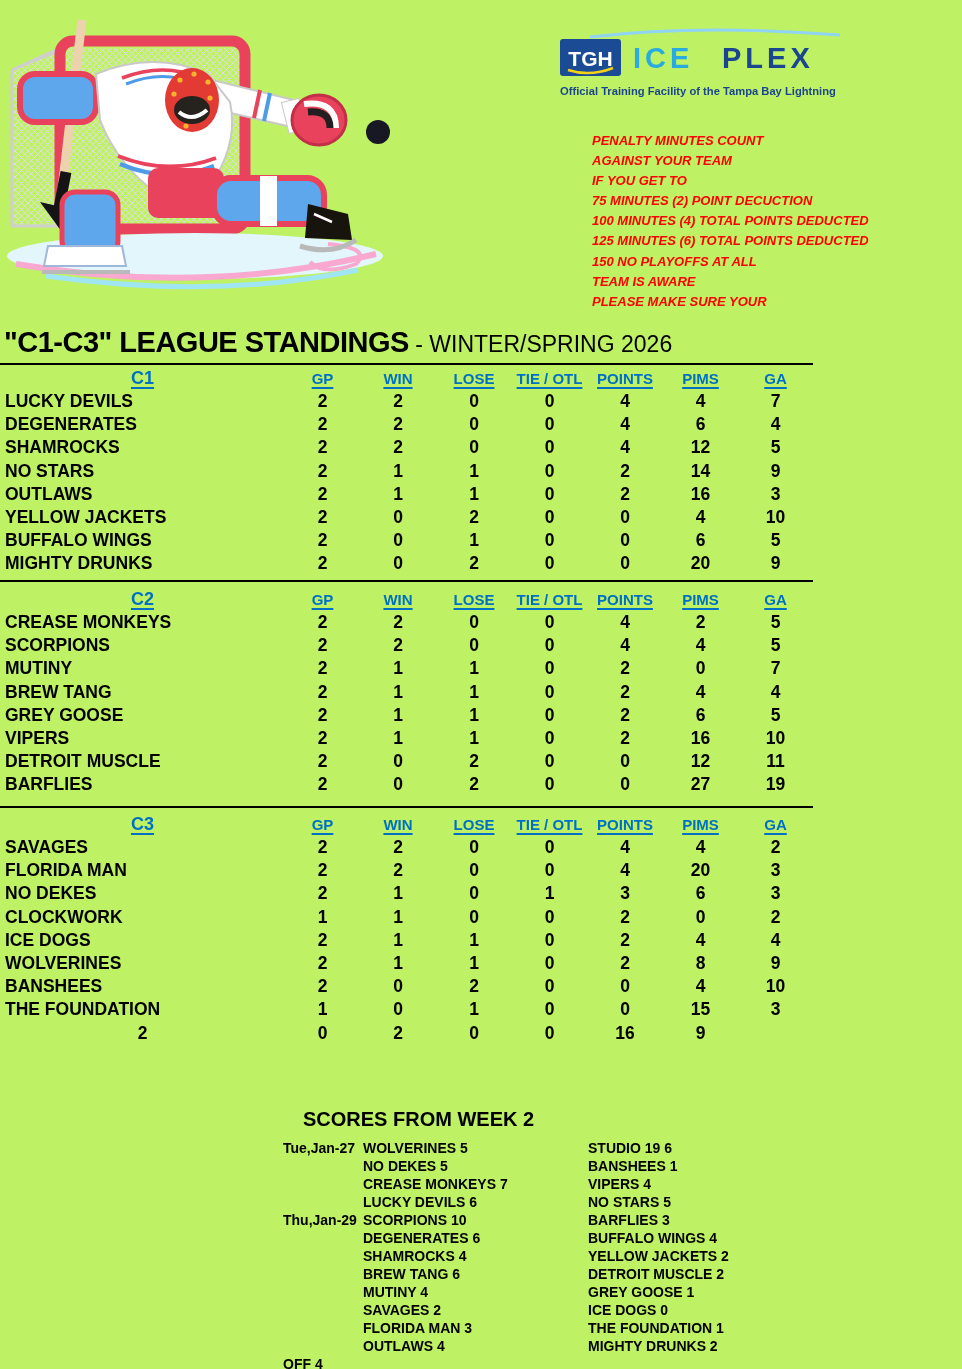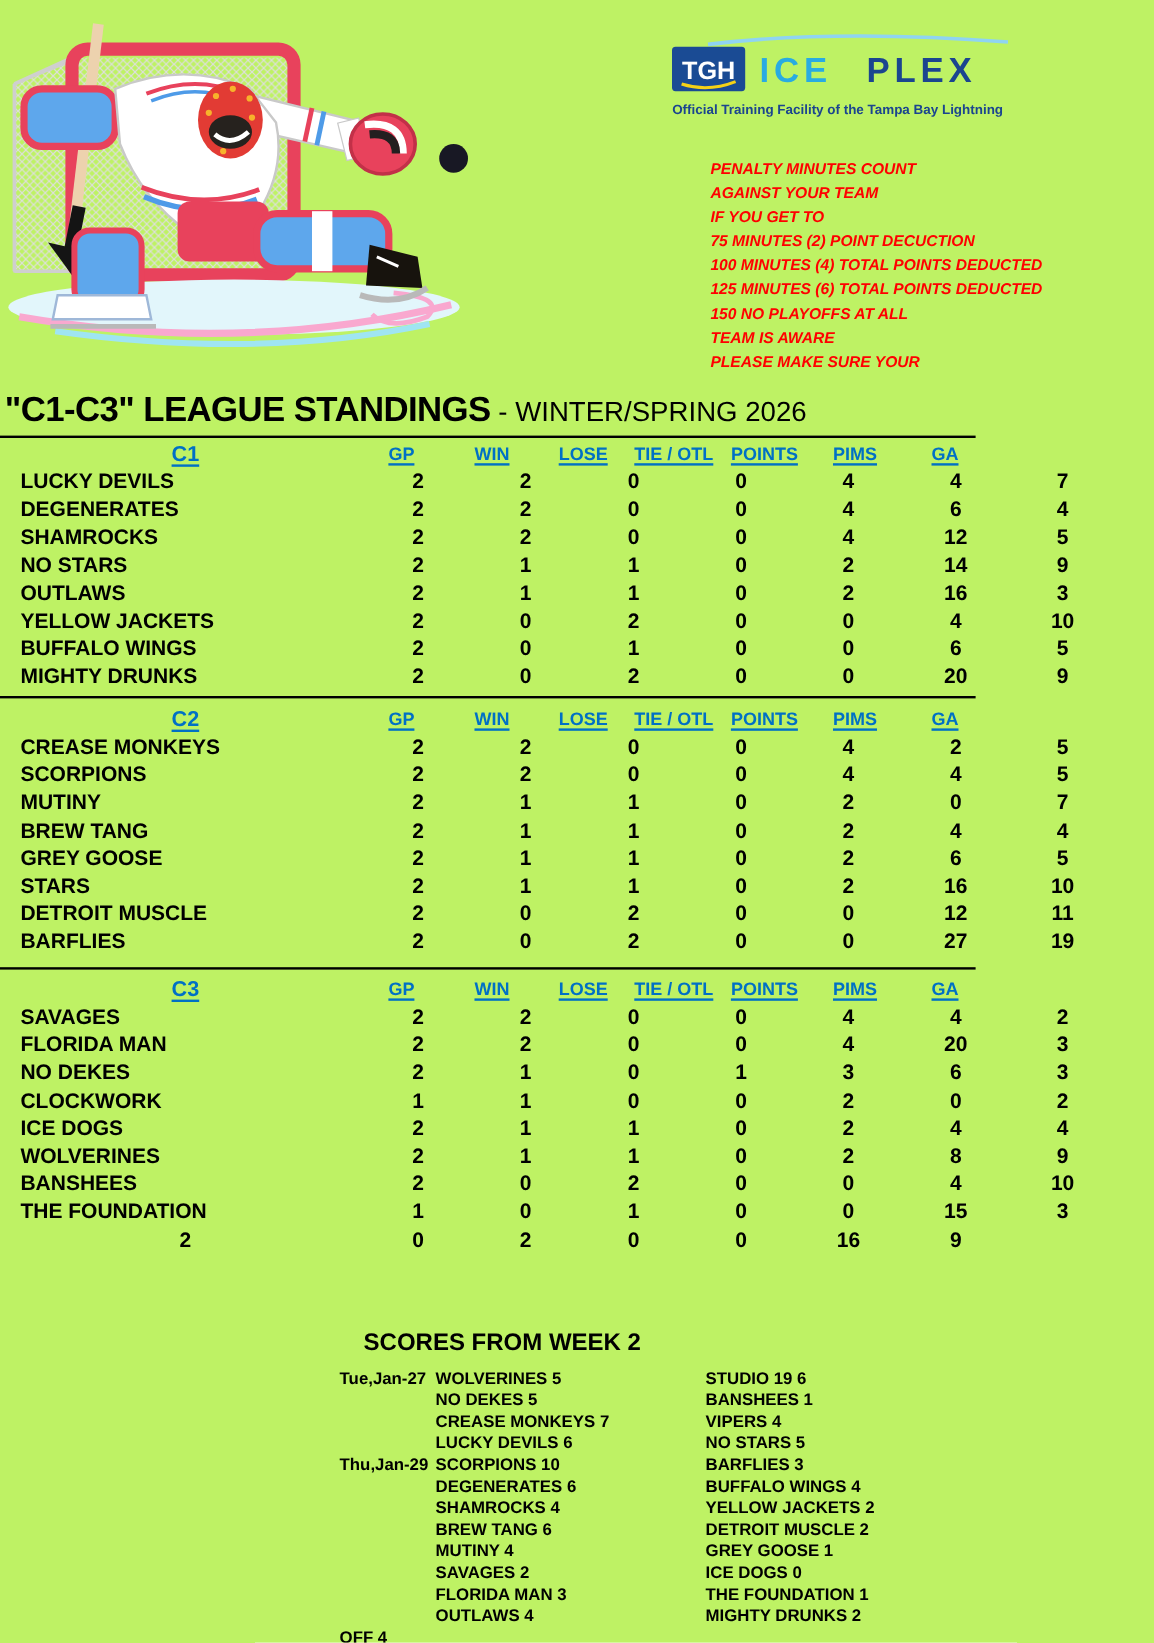--- a/index.html
+++ b/index.html
@@ -33,24 +33,23 @@
 
   
   #standings .division { position:absolute; left:0; width:813px; }
   #standings .division[data-div="0"] { top:366px; }
   #standings .division[data-div="1"] { top:587px; }
   #standings .division[data-div="2"] { top:812px; }
   .thead, .trow {
     display:grid;
     grid-template-columns:285px 75px 76px 76px 75px 76px 75px 75px;
     align-items:center;
-    padding-left:12px;
   }
   .thead { height:24px; }
-  .trow  { height:23.2px;gap:14px; }
+  .trow  { height:23.2px; }
   .div-label { text-align:center; color:var(--header-blue,#0070c5);
     font-size:18px; font-weight:bold; text-decoration:underline; text-underline-offset:3px; text-decoration-thickness:2px; }
   .col-h { text-align:center; color:var(--header-blue,#0070c5);
     font-size:15px; font-weight:bold; text-decoration:underline; text-underline-offset:3px; text-decoration-thickness:2px; white-space:nowrap; }
   .tname { font-size:17.5px; font-weight:bold; padding-left:5px; white-space:nowrap; }
   .tstat { text-align:center; font-size:17.5px; font-weight:bold; }
 
   
   .scores { position:absolute; left:283px; top:1108px; width:620px; }
   .scores-heading { font-size:20px; font-weight:bold; margin-left:20px; height:26px; }
@@ -320,21 +319,21 @@
           <div class="tname">GREY GOOSE</div>
           <div class="tstat">2</div>
           <div class="tstat">1</div>
           <div class="tstat">1</div>
           <div class="tstat">0</div>
           <div class="tstat">2</div>
           <div class="tstat">6</div>
           <div class="tstat">5</div>
         </div>
         <div class="trow">
-          <div class="tname">STARS</div>
+          <div class="tname">VIPERS</div>
           <div class="tstat">2</div>
           <div class="tstat">1</div>
           <div class="tstat">1</div>
           <div class="tstat">0</div>
           <div class="tstat">2</div>
           <div class="tstat">16</div>
           <div class="tstat">10</div>
         </div>
         <div class="trow">
           <div class="tname">DETROIT MUSCLE</div>

